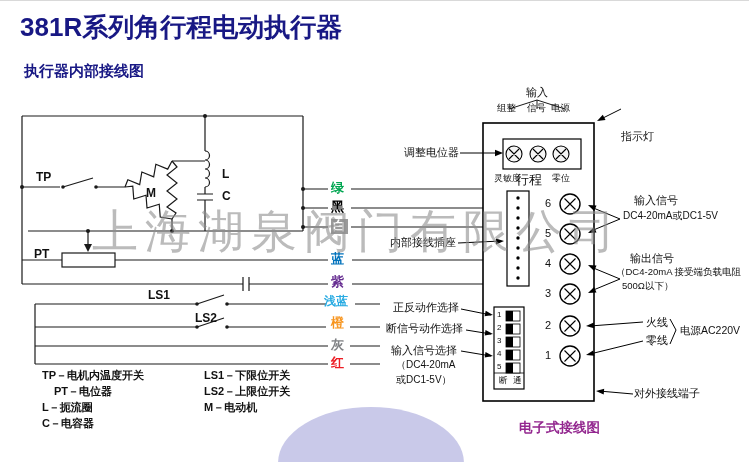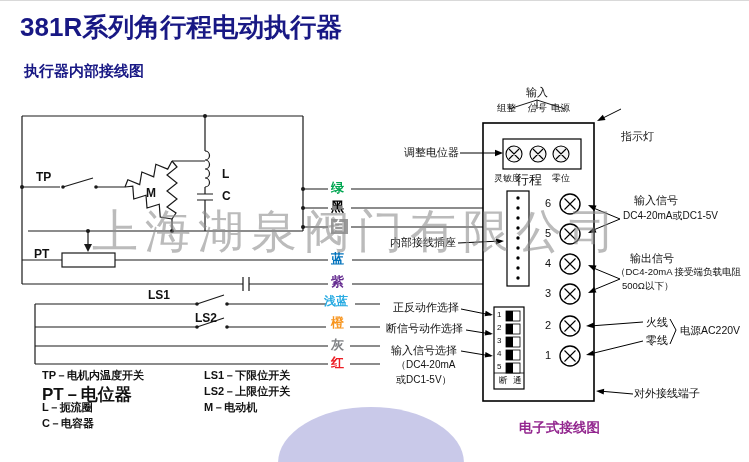--- a/index.html
+++ b/index.html
@@ -179,21 +179,21 @@
     <span class="t bold wire-chip" style="left: 331px; top: 218px; font-size: 13px; color: rgb(255, 255, 255);">白</span>
     <span class="t bold" style="left: 331px; top: 251px; font-size: 13px; color: rgb(0, 114, 188);">蓝</span>
     <span class="t bold" style="left: 331px; top: 274px; font-size: 13px; color: rgb(102, 45, 145);">紫</span>
     <span class="t bold" style="left: 324px; top: 294px; font-size: 12px; color: rgb(41, 171, 226);">浅蓝</span>
     <span class="t bold" style="left: 331px; top: 315px; font-size: 13px; color: rgb(247, 148, 29);">橙</span>
     <span class="t bold" style="left: 331px; top: 337px; font-size: 13px; color: rgb(128, 130, 133);">灰</span>
     <span class="t bold" style="left: 331px; top: 355px; font-size: 13px; color: rgb(237, 28, 36);">红</span>
 
     <span class="t" style="left:526px;top:85px;font-size:11px;">输入</span>
     <span class="t" style="left:497px;top:102px;font-size:9.5px;">组整</span>
-    <span class="t" style="left:527px;top:102px;font-size:9.5px;font-style:italic;">信号</span>
+    <span class="t" style="left:527px;top:102px;font-size:9.5px;">信号</span>
     <span class="t" style="left:551px;top:102px;font-size:9.5px;">电源</span>
     <span class="t" style="left:494px;top:172px;font-size:9px;">灵敏度</span>
     <span class="t" style="left:516px;top:172px;font-size:13px;text-align:right;">行程</span>
     <span class="t" style="left:552px;top:172px;font-size:9px;">零位</span>
 
     <span class="t" style="left:545px;top:196px;font-size:11px;">6</span>
     <span class="t" style="left:545px;top:226px;font-size:11px;">5</span>
     <span class="t" style="left:545px;top:256px;font-size:11px;">4</span>
     <span class="t" style="left:545px;top:286px;font-size:11px;">3</span>
     <span class="t" style="left:545px;top:318px;font-size:11px;">2</span>
@@ -220,21 +220,21 @@
     <span class="t" style="left:680px;top:323px;font-size:10.5px;">电源AC220V</span>
     <span class="t" style="left:393px;top:300px;font-size:11px;">正反动作选择</span>
     <span class="t" style="left:386px;top:321px;font-size:11px;">断信号动作选择</span>
     <span class="t" style="left:391px;top:343px;font-size:11px;">输入信号选择</span>
     <span class="t" style="left:396px;top:358px;font-size:10px;">（DC4-20mA</span>
     <span class="t" style="left:396px;top:373px;font-size:10px;">或DC1-5V）</span>
     <span class="t" style="left:634px;top:386px;font-size:11px;">对外接线端子</span>
     <span class="t bold" style="left: 519px; top: 419px; font-size: 13.5px; color: rgb(147, 39, 143);">电子式接线图</span>
 
     <span class="t bold" style="left:42px;top:368px;font-size:11px;">TP－电机内温度开关</span>
-    <span class="t bold" style="left:42px;top:384px;font-size:17px;">PT－电位器</span>
+    <span class="t bold" style="left:54px;top:384px;font-size:11px;">PT－电位器</span>
     <span class="t bold" style="left:42px;top:400px;font-size:11px;">L－扼流圈</span>
     <span class="t bold" style="left:42px;top:416px;font-size:11px;">C－电容器</span>
     <span class="t bold" style="left:204px;top:368px;font-size:11px;">LS1－下限位开关</span>
     <span class="t bold" style="left:204px;top:384px;font-size:11px;text-align:right;">LS2－上限位开关</span>
     <span class="t bold" style="left:204px;top:400px;font-size:11px;">M－电动机</span>
   </div>
 
   <div id="watermark">上海湖泉阀门有限公司</div>
 </div>
 

